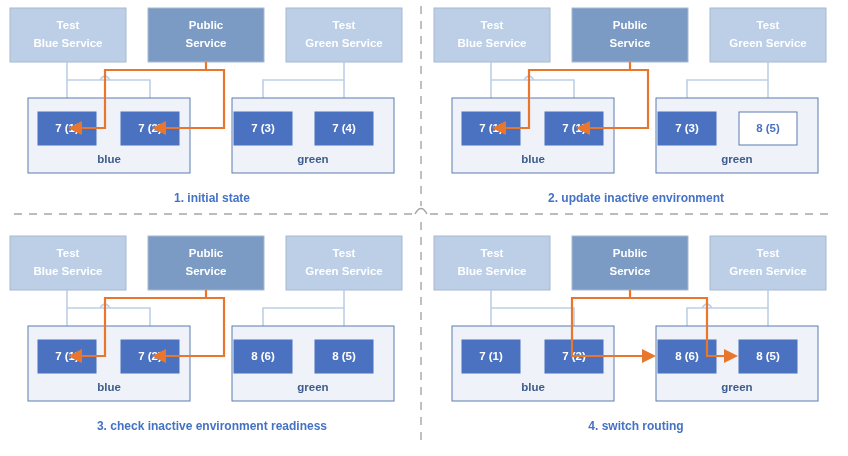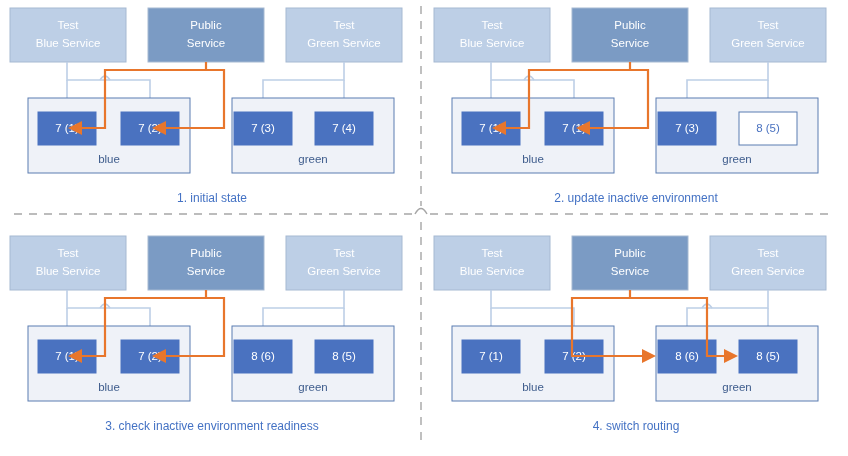--- a/index.html
+++ b/index.html
@@ -1,21 +1,21 @@
 <!DOCTYPE html>
 <html><head>
 <meta charset="utf-8">
 <style>
   html,body{margin:0;padding:0;background:#ffffff;}
   body{
     width:848px;height:456px;
     font-family:"Liberation Sans", sans-serif;
     overflow:hidden;
   }
-  #stage{position:relative;width:848px;height:456px;}
+  #stage{position:relative;width:848px;height:456px;font-weight:bold;}
   svg.diagram{position:absolute;left:0;top:0;width:848px;height:456px;display:block;}
 
   .svc-rect{stroke:#A6B9D2;stroke-width:1;}
   .svc-test{fill:#BDCFE6;}
   .svc-public{fill:#7B9BC4;}
   .svc-label{fill:#FFFFFF;font-size:11.5px;font-family:"Liberation Sans",sans-serif;text-anchor:middle;dominant-baseline:middle;}
 
   .env-rect{fill:#EFF2F8;stroke:#5B7DB1;stroke-width:1;}
   .env-label{fill:#3E5C8C;font-size:11.5px;font-family:"Liberation Sans",sans-serif;text-anchor:middle;dominant-baseline:middle;}
 

